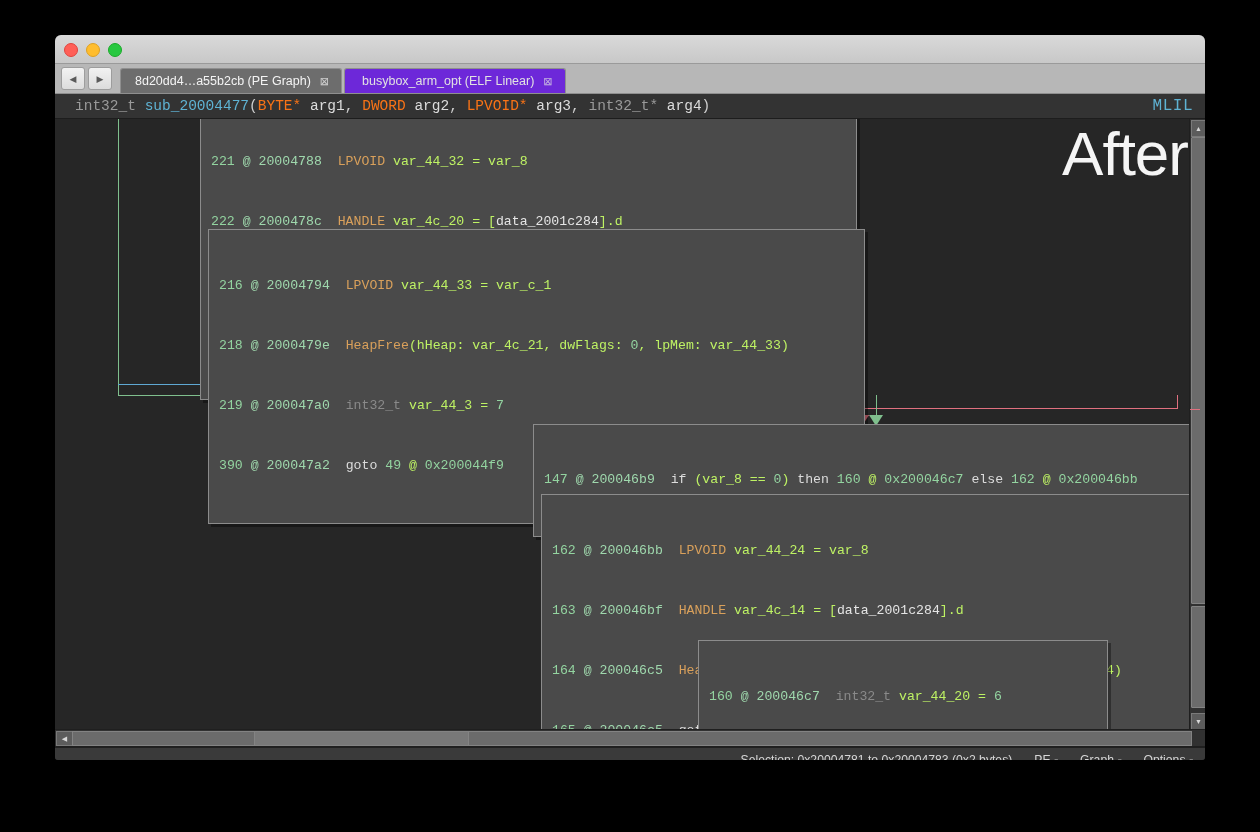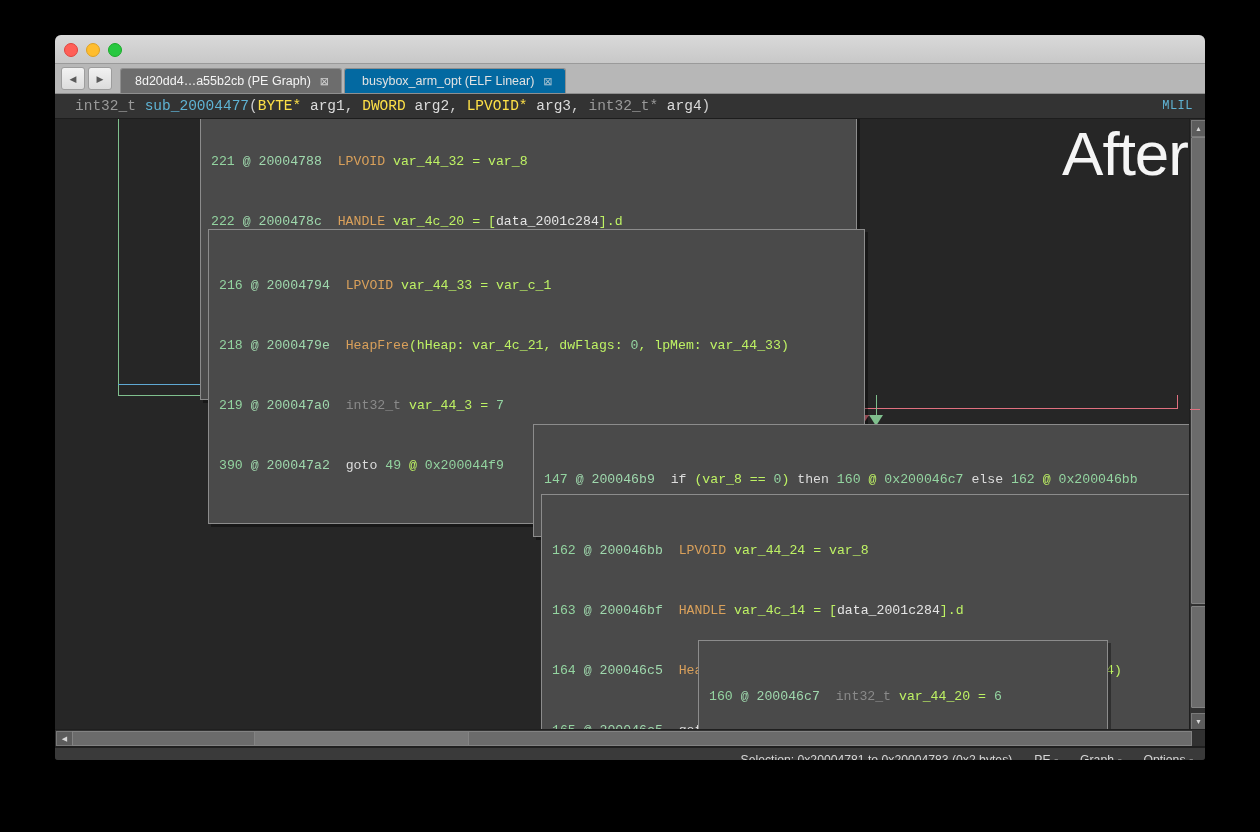--- a/index.html
+++ b/index.html
@@ -66,38 +66,38 @@
     padding: 0 12px 0 14px;
     display: flex; align-items: center; gap: 9px;
     font-size: 12.5px;
     border: 1px solid #8f8f8f;
     border-bottom: none;
     border-radius: 3px 3px 0 0;
     white-space: nowrap;
     margin-right: 2px;
   }
   .tab.active { background: #6d6d6d; color: #f4f4f4; }
-  .tab.inactive { background: #0369a1; color: #e2e2e2; padding-left: 17px; }
+  .tab.inactive { background: #6d28d9; color: #e2e2e2; padding-left: 17px; }
   .tab-close { font-size: 11px; opacity: .72; }
 
   
   .sigbar {
     position: relative;
     height: 24px;
     background: #333333;
     border-bottom: 1px solid #1d1d1d;
     font-family: "Liberation Mono", "DejaVu Sans Mono", monospace;
     font-size: 14.5px;
     line-height: 24px;
     padding-left: 20px;
     white-space: nowrap;
   }
   .sigbar .ilmode {
     position: absolute; right: 12px; top: 0;
-    font-size: 12px; color: #5fb3d4;
+    font-size: 16px; color: #5fb3d4;
     letter-spacing: .5px;
   }
 
   
   .canvas {
     position: relative;
     height: 610px;
     background: #262626;
     overflow: hidden;
   }
@@ -131,21 +131,21 @@
   .t-type  { color: #d9a05b; }            
   .t-dim   { color: #8a8a8a; }            
   .t-var   { color: #bef264; }
   .t-data  { color: #e5e5e5; }            
   .t-key   { color: #dcdcdc; }            
   .t-lit   { color: #93d4a0; }
 
   
   .s-dim  { color: #9a9a9a; }
   .s-fn   { color: #5fb3d4; }
-  .s-type { color: #fde047; }
+  .s-type { color: #f97316; }
   .s-arg  { color: #dcdcdc; }
   .s-p    { color: #cfcfcf; }
 
   
   .edge { position: absolute; background: #7fbf8d; }
   .edge.blue { background: #5fa8d3; }
   .edge.red  { background: #e0707f; }
   .arrow {
     position: absolute;
     width: 0; height: 0;

